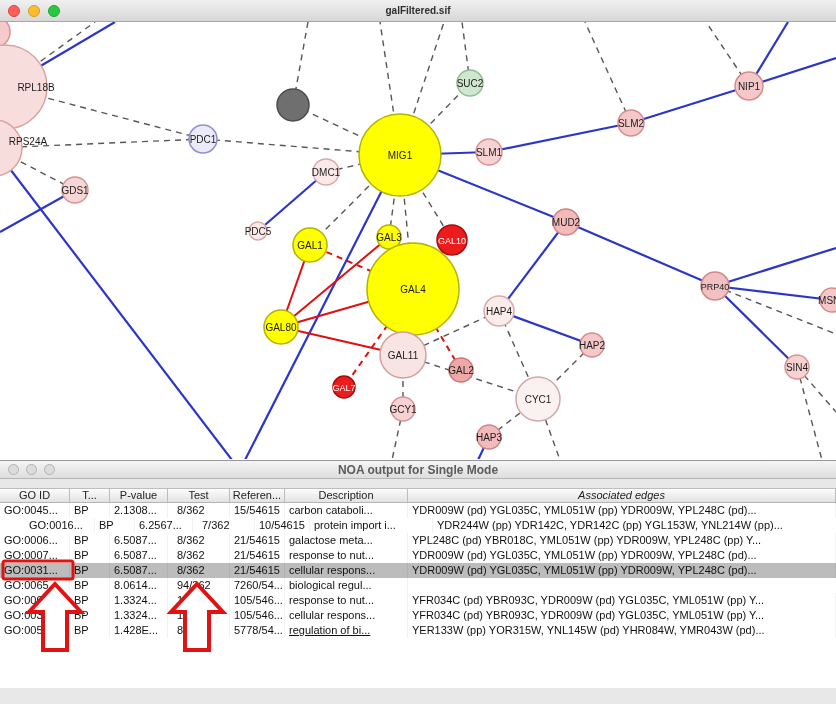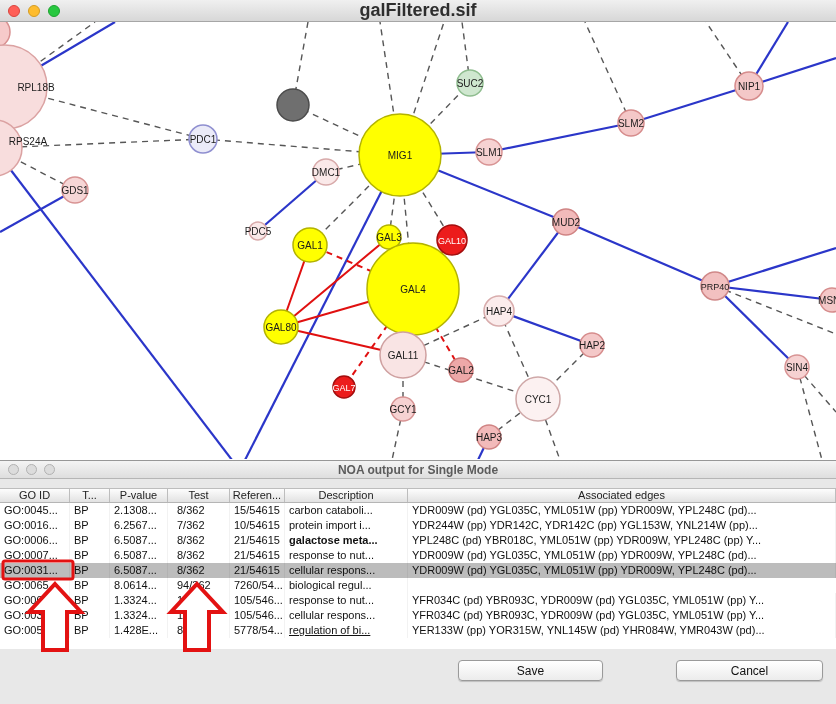--- a/index.html
+++ b/index.html
@@ -4,42 +4,42 @@
 <style>
   html,body{margin:0;padding:0;}
   body{
     width:836px;height:704px;position:relative;overflow:hidden;
     font-family:"Liberation Sans",sans-serif;background:#e4e4e4;
   }
   
   .window-top{position:absolute;left:0;top:0;width:836px;height:460px;background:#fff;}
   .titlebar{height:22px;background:linear-gradient(#f0f0f0,#d7d7d7);border-bottom:1px solid #a6a6a6;
     position:relative;display:flex;align-items:center;justify-content:center;box-sizing:border-box;}
-  .title{font-size:18px;font-weight:bold;color:#2e2e2e;}
+  .title{font-size:10px;font-weight:bold;color:#2e2e2e;}
   .lights{position:absolute;left:8px;top:5px;display:flex;gap:8px;}
   .light{width:12px;height:12px;border-radius:50%;box-sizing:border-box;display:inline-block;}
   .lt-close{background:#ff5f57;border:1px solid #d9453e;}
   .lt-min{background:#febc2e;border:1px solid #d49c23;}
   .lt-zoom{background:#28c840;border:1px solid #1da32f;}
   .lt-gray{background:#dcdcdc;border:1px solid #b2b2b2;}
   .canvas{position:relative;width:836px;height:437px;background:#ffffff;overflow:hidden;}
   .canvas svg{display:block;}
   .edge-pp{stroke:#2b36c9;stroke-width:2.2;}
   .edge-pd{stroke:#565656;stroke-width:1.4;stroke-dasharray:6,5;}
   .edge-rs{stroke:#e01010;stroke-width:2;}
   .edge-rd{stroke:#e01010;stroke-width:2;stroke-dasharray:6,5;}
   .nlabel{pointer-events:none;}
   
   .window-bottom{position:absolute;left:0;top:460px;width:836px;height:244px;background:#e8e8e8;border-top:1px solid #979797;box-sizing:border-box;}
   .titlebar2{height:18px;background:linear-gradient(#f4f4f4,#dedede);border-bottom:1px solid #b5b5b5;
     position:relative;display:flex;align-items:center;justify-content:center;box-sizing:border-box;}
   .title2{font-size:12px;font-weight:bold;color:#5c5c5c;}
   .lights2{position:absolute;left:8px;top:3px;display:flex;gap:7px;}
   .light2{width:11px;height:11px;border-radius:50%;box-sizing:border-box;display:inline-block;}
-  .table{position:absolute;left:0;top:27px;width:836px;height:161px;background:#fff;overflow:hidden;}
+  .table{position:absolute;left:0;top:27px;width:836px;height:200px;background:#fff;overflow:hidden;}
   .thead{display:flex;height:15px;background:linear-gradient(#fdfdfd,#e2e2e2);
     border-top:1px solid #bdbdbd;border-bottom:1px solid #b5b5b5;box-sizing:border-box;}
   .th{box-sizing:border-box;border-right:1px solid #bdbdbd;font-size:11px;line-height:13px;
     text-align:center;overflow:hidden;white-space:nowrap;color:#222;flex-shrink:0;}
   .tr{display:flex;height:15px;background:#fff;}
   .tr.selected{background:#bcbcbc;}
   .td{box-sizing:border-box;font-size:11px;line-height:15px;padding:0 4px;overflow:hidden;
     white-space:nowrap;color:#111;border-right:1px solid rgba(0,0,0,0.05);flex-shrink:0;}
   .td.c3{padding-left:9px;}
   .td.c4{text-align:left;padding-right:6px;}
@@ -196,48 +196,48 @@
   </div>
 
   <div class="table">
     <div class="thead" id="thead">
         <div class="th" style="width: 70px;">GO ID</div>
         <div class="th" style="width: 40px;">T...</div>
         <div class="th" style="width: 58px;">P-value</div>
         <div class="th" style="width: 62px;">Test</div>
         <div class="th" style="width: 55px;">Referen...</div>
         <div class="th" style="width: 123px;">Description</div>
-        <div class="th" style="width: 428px;">Associated edges</div>
+        <div class="th" style="width: 428px; font-style: italic;">Associated edges</div>
       </div>
     <div id="tbody">
         <div class="tr">
           <div class="td c0" style="width: 70px;">GO:0045...</div>
           <div class="td c1" style="width: 40px;">BP</div>
           <div class="td c2" style="width: 58px;">2.1308...</div>
           <div class="td c3" style="width: 62px;">8/362</div>
           <div class="td c4" style="width: 55px;">15/54615</div>
           <div class="td c5" style="width: 123px;">carbon cataboli...</div>
           <div class="td c6" style="width: 428px;">YDR009W (pd) YGL035C, YML051W (pp) YDR009W, YPL248C (pd)...</div>
         </div>
         <div class="tr">
-          <div class="td c0" style="width: 70px;">GO:0016...</div>
+          <div class="td c0" style="width: 70px; margin-left: 25px;">GO:0016...</div>
           <div class="td c1" style="width: 40px;">BP</div>
           <div class="td c2" style="width: 58px;">6.2567...</div>
           <div class="td c3" style="width: 62px;">7/362</div>
           <div class="td c4" style="width: 55px;">10/54615</div>
           <div class="td c5" style="width: 123px;">protein import i...</div>
           <div class="td c6" style="width: 428px;">YDR244W (pp) YDR142C, YDR142C (pp) YGL153W, YNL214W (pp)...</div>
         </div>
         <div class="tr">
           <div class="td c0" style="width: 70px;">GO:0006...</div>
           <div class="td c1" style="width: 40px;">BP</div>
           <div class="td c2" style="width: 58px;">6.5087...</div>
           <div class="td c3" style="width: 62px;">8/362</div>
           <div class="td c4" style="width: 55px;">21/54615</div>
-          <div class="td c5" style="width: 123px; font-weight: bold;">galactose meta...</div>
+          <div class="td c5" style="width: 123px;">galactose meta...</div>
           <div class="td c6" style="width: 428px;">YPL248C (pd) YBR018C, YML051W (pp) YDR009W, YPL248C (pp) Y...</div>
         </div>
         <div class="tr">
           <div class="td c0" style="width: 70px;">GO:0007...</div>
           <div class="td c1" style="width: 40px;">BP</div>
           <div class="td c2" style="width: 58px;">6.5087...</div>
           <div class="td c3" style="width: 62px;">8/362</div>
           <div class="td c4" style="width: 55px;">21/54615</div>
           <div class="td c5" style="width: 123px;">response to nut...</div>
           <div class="td c6" style="width: 428px;">YDR009W (pd) YGL035C, YML051W (pp) YDR009W, YPL248C (pd)...</div>
@@ -282,23 +282,19 @@
           <div class="td c1" style="width: 40px;">BP</div>
           <div class="td c2" style="width: 58px;">1.428E...</div>
           <div class="td c3" style="width: 62px;">80/362</div>
           <div class="td c4" style="width: 55px;">5778/54...</div>
           <div class="td c5" style="width: 123px; text-decoration: underline;">regulation of bi...</div>
           <div class="td c6" style="width: 428px;">YER133W (pp) YOR315W, YNL145W (pd) YHR084W, YMR043W (pd)...</div>
         </div>
       </div>
   </div>
 
-  <div class="buttons">
-    <button class="btn btn-save">Save</button>
-    <button class="btn btn-cancel">Cancel</button>
-  </div>
 </div>
 
 <svg class="overlay" width="836" height="704" viewBox="0 0 836 704">
   <rect x="3" y="561" width="70" height="18" rx="2" fill="none" stroke="#e31212" stroke-width="3"></rect>
   <polygon points="55,584 81,612 67,612 67,650 43,650 43,612 29,612" fill="#ffffff" stroke="#e31212" stroke-width="4" stroke-linejoin="miter"></polygon>
   <polygon points="197,584 223,612 209,612 209,650 185,650 185,612 171,612" fill="#ffffff" stroke="#e31212" stroke-width="4" stroke-linejoin="miter"></polygon>
 </svg>
 
 </body></html>

